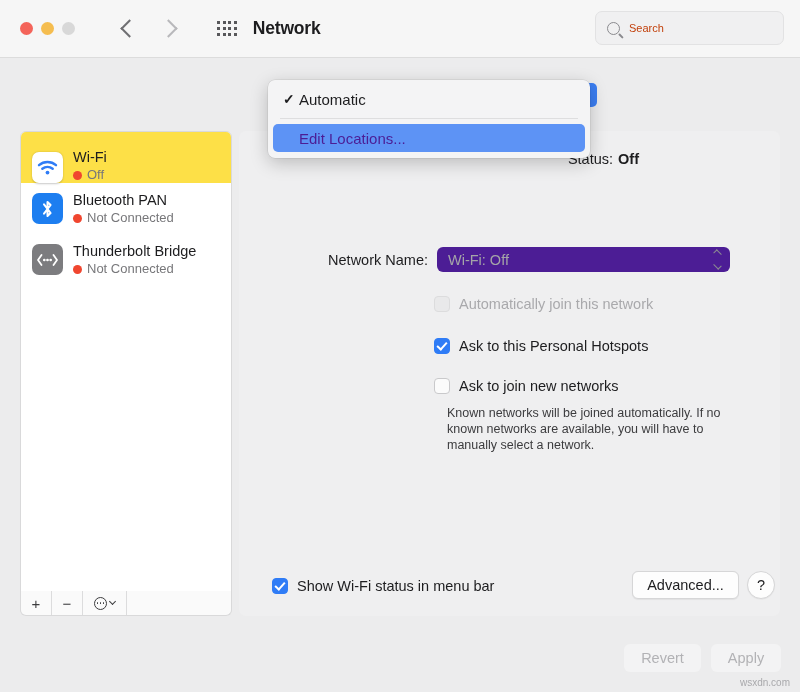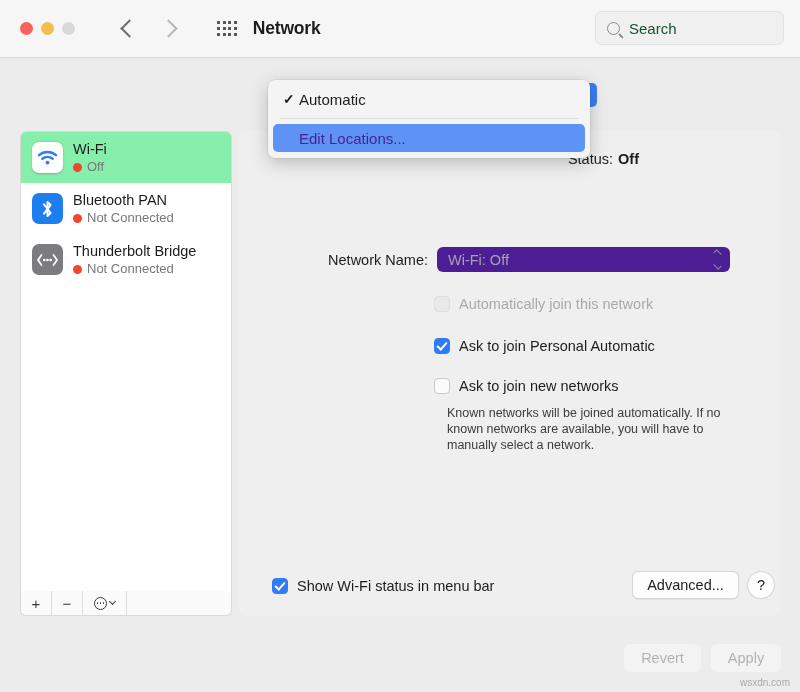--- a/index.html
+++ b/index.html
@@ -68,21 +68,21 @@
   .search-glass {
     margin-left: 11px; width: 13px; height: 13px;
     border: 1.7px solid #8a8a8e; border-radius: 50%;
     position: relative; flex: none;
   }
   .search-glass::after {
     content:""; position: absolute; right: -4.5px; bottom: -3px;
     width: 6px; height: 1.8px; background: #8a8a8e;
     transform: rotate(45deg); border-radius: 1px;
   }
-  .search-ph { margin-left: 9px; font-size: 15px; color: #14532d; text-align: center; }
+  .search-ph { margin-left: 9px; font-size: 11px; color: #c2410c; text-align: center; }
 
   
   .location-row {
     position: absolute; left: 0; top: 78px; width: 800px; height: 40px;
   }
   .location-label {
     position: absolute; left: 206px; top: 9px;
     font-size: 14.5px; color: #1d1d1f;
   }
   
@@ -129,21 +129,21 @@
     position: absolute; left: 20px; top: 131px;
     width: 212px; height: 484px;
     background: #ffffff;
     border: 1px solid #d9d9da;
     border-radius: 6px;
     overflow: hidden;
   }
   .svc-row {
     height: 51px; display: flex; align-items: center; padding-left: 11px;
   }
-  .svc-row.selected { background: #86efac; }
+  .svc-row.selected { background: #fde047; align-items: flex-end; }
   .svc-icon {
     width: 31px; height: 31px; border-radius: 7px; flex: none;
     display: flex; align-items: center; justify-content: center;
     position: relative;
   }
   .svc-icon.wifi { background: #ffffff; box-shadow: 0 0.5px 2px rgba(0,0,0,0.22); }
   .svc-icon.bt { background: #1d7ef0; }
   .svc-icon.tb { background: #7c7c7f; }
   .svc-text { margin-left: 10px; }
   .svc-name { font-size: 14.5px; color: #1d1d1f; line-height: 17px; }
@@ -427,21 +427,21 @@
       </span>
     </div>
 
     <div class="cbrow" style="top:165px;">
       <span class="cb disabled"></span>
       <span class="cblabel dim">Automatically join this network</span>
     </div>
 
     <div class="cbrow" style="top:207px;">
       <span class="cb checked"></span>
-      <span class="cblabel">Ask to join Personal Automatic</span>
+      <span class="cblabel">Ask to this Personal Hotspots</span>
     </div>
 
     <div class="cbrow" style="top:247px;">
       <span class="cb"></span>
       <span class="cblabel">Ask to join new networks</span>
     </div>
 
     <div class="helptext">Known networks will be joined automatically. If no known networks are available, you will have to manually select a network.</div>
 
     <div class="bottom-cb">

